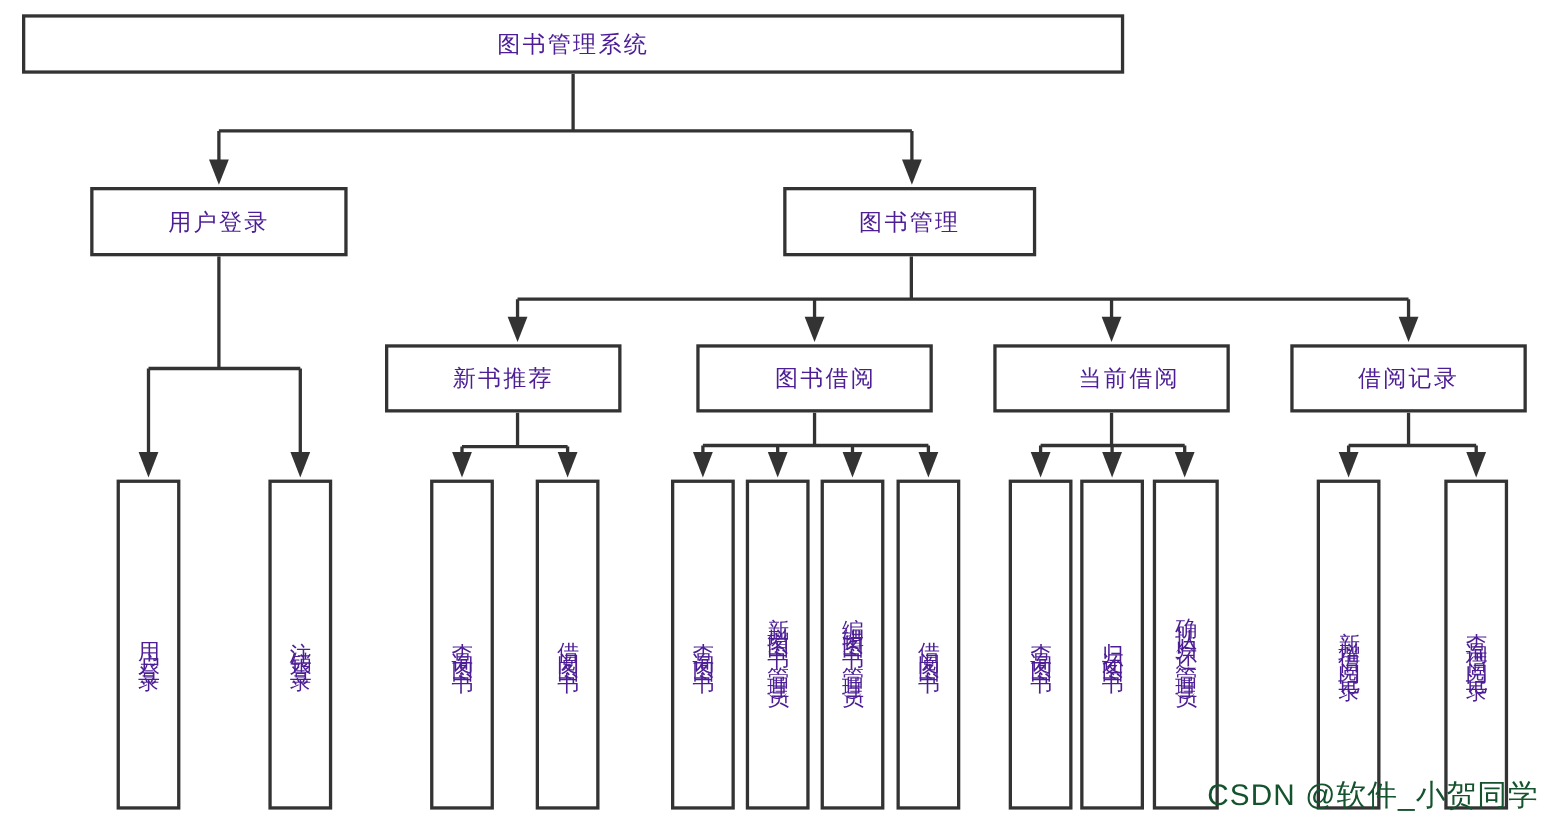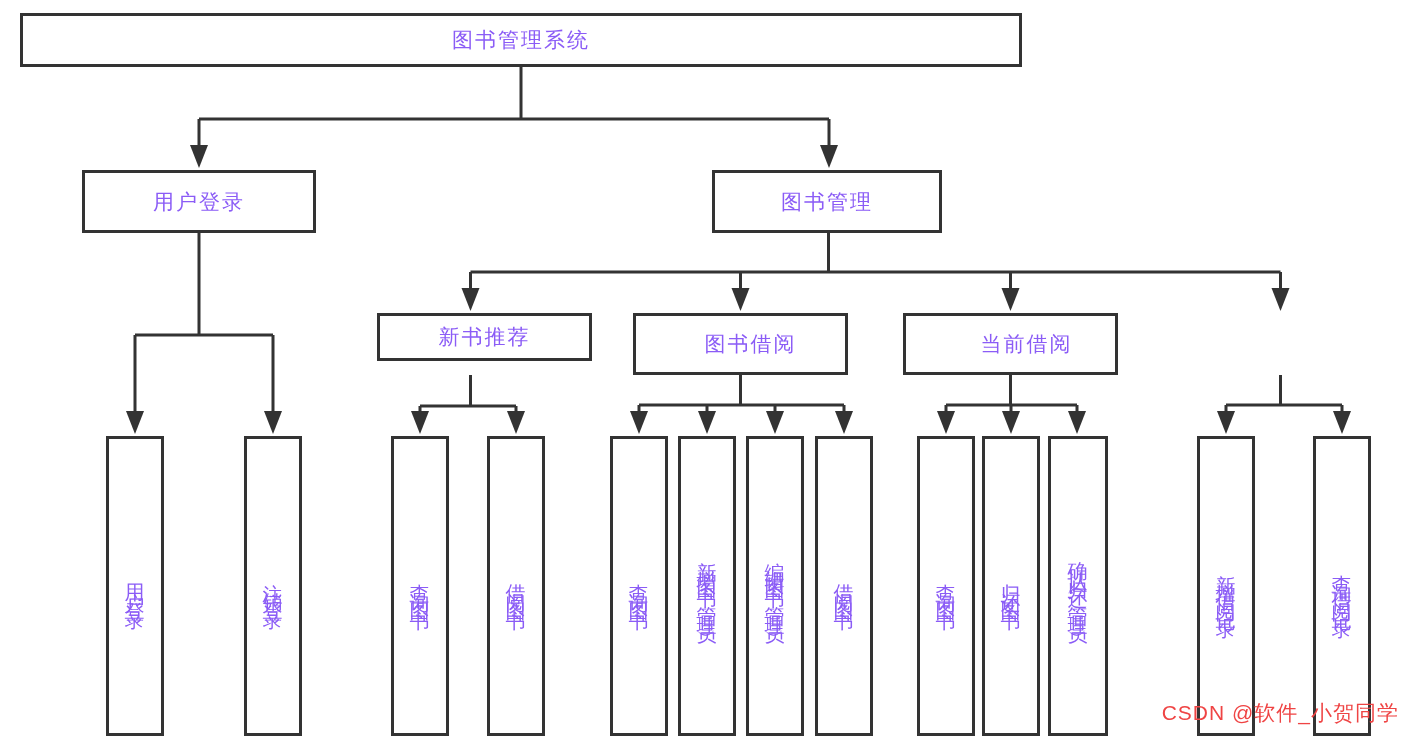--- a/index.html
+++ b/index.html
@@ -14,44 +14,44 @@
   #connector-svg {
     position: absolute;
     left: 0; top: 0;
     width: 1405px; height: 747px;
   }
   .node {
     position: absolute;
     box-sizing: border-box;
     border: 3px solid #333333;
     background: #ffffff;
-    color: #8b5cf6;
+    color: #4c1d95;
     display: flex;
     align-items: center;
     justify-content: center;
     text-align: center;
   }
   .h-node {
     font-size: 21px;
     letter-spacing: 2px;
     white-space: nowrap;
   }
   .leaf {
     writing-mode: vertical-rl;
     text-orientation: mixed;
     font-size: 20px;
     letter-spacing: 9px;
     line-height: 1;
   }
   #watermark {
     position: absolute;
     right: 6px;
-    bottom: 20px;
-    font-size: 21px;
-    color: #ef4444;
+    bottom: 6px;
+    font-size: 27px;
+    color: #14532d;
     letter-spacing: 1px;
     white-space: nowrap;
     z-index: 5;
   }
 </style>
 </head>
 <body>
 
 <div id="diagram-canvas">
 
@@ -84,23 +84,24 @@
       <polygon points="1217,411 1235,411 1226,434"></polygon>
       <polygon points="1333,411 1351,411 1342,434"></polygon>
     </g>
   </svg>
 
   <div class="node h-node" style="left:20px; top:13px; width:1002px; height:54px;">图书管理系统</div>
 
   <div class="node h-node" style="left:82px; top:170px; width:234px; height:63px;">用户登录</div>
   <div class="node h-node" style="left:712px; top:170px; width:230px; height:63px;">图书管理</div>
 
-  <div class="node h-node" style="left:377px; top:313px; width:215px; height:48px;">新书推荐</div>
+  <div class="node h-node" style="left:350px; top:313px; width:215px; height:62px;">新书推荐</div>
   <div class="node h-node" style="left:633px; top:313px; width:215px; height:62px;padding-left:20px;">图书借阅</div>
   <div class="node h-node" style="left:903px; top:313px; width:215px; height:62px;padding-left:32px;">当前借阅</div>
+  <div class="node h-node" style="left:1173px; top:313px; width:215px; height:62px;">借阅记录</div>
 
   <div class="node leaf" style="left:106px; top:436px; width:58px; height:300px;">用户登录</div>
   <div class="node leaf" style="left:244px; top:436px; width:58px; height:300px;">注销登录</div>
 
   <div class="node leaf" style="left:391px; top:436px; width:58px; height:300px;">查询图书</div>
   <div class="node leaf" style="left:487px; top:436px; width:58px; height:300px;">借阅图书</div>
 
   <div class="node leaf" style="left:610px; top:436px; width:58px; height:300px;">查询图书</div>
   <div class="node leaf" style="left:678px; top:436px; width:58px; height:300px;">新增图书（管理员）</div>
   <div class="node leaf" style="left:746px; top:436px; width:58px; height:300px;">编辑图书（管理员）</div>

